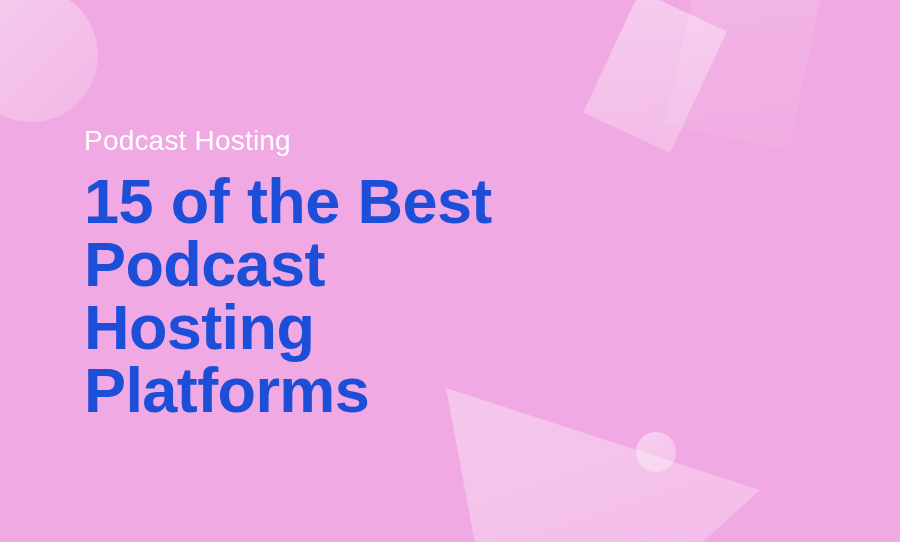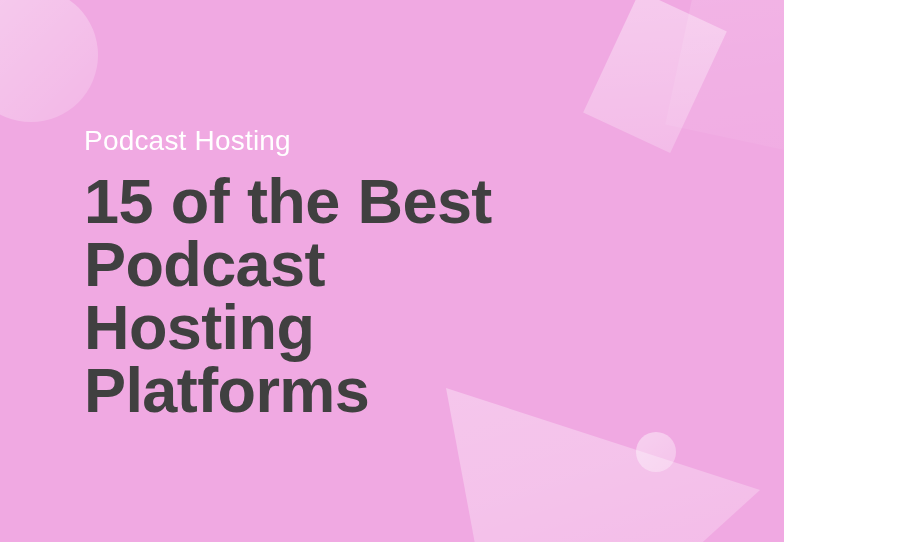--- a/index.html
+++ b/index.html
@@ -4,21 +4,21 @@
 <title>Podcast Hosting Platforms Banner</title>
 <style>
   html, body {
     margin: 0;
     padding: 0;
     background: #ffffff;
   }
 
   .banner {
     position: relative;
-    width: 784px;
+    width: 900px;
     height: 542px;
     overflow: hidden;
     background: #f0a9e2;
     font-family: "Liberation Sans", "DejaVu Sans", sans-serif;
     -webkit-font-smoothing: antialiased;
   }
 
   
 
   .shape {
@@ -104,21 +104,21 @@
     font-size: 28px;
     font-weight: 300;
     letter-spacing: 0.2px;
     line-height: 34px;
     margin: 0 0 12px 0;
     white-space: nowrap;
   }
 
   .headline {
     display: block;
-    color: #404040;
+    color: #1d4ed8;
     font-size: 63px;
     font-weight: 700;
     line-height: 63px;
     letter-spacing: -0.6px;
     margin: 0;
     max-width: 470px;
     word-spacing: 1px;
   }
 </style>
 </head>

